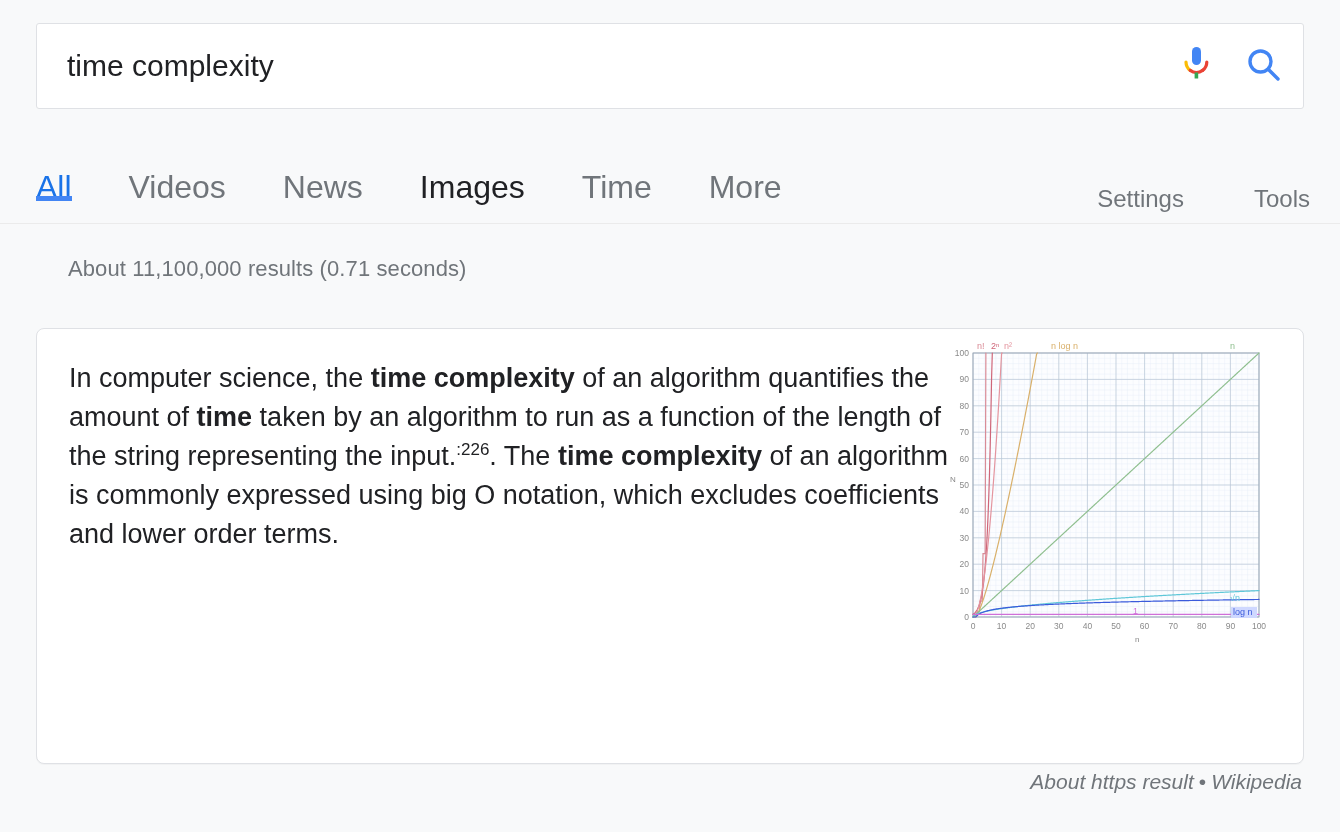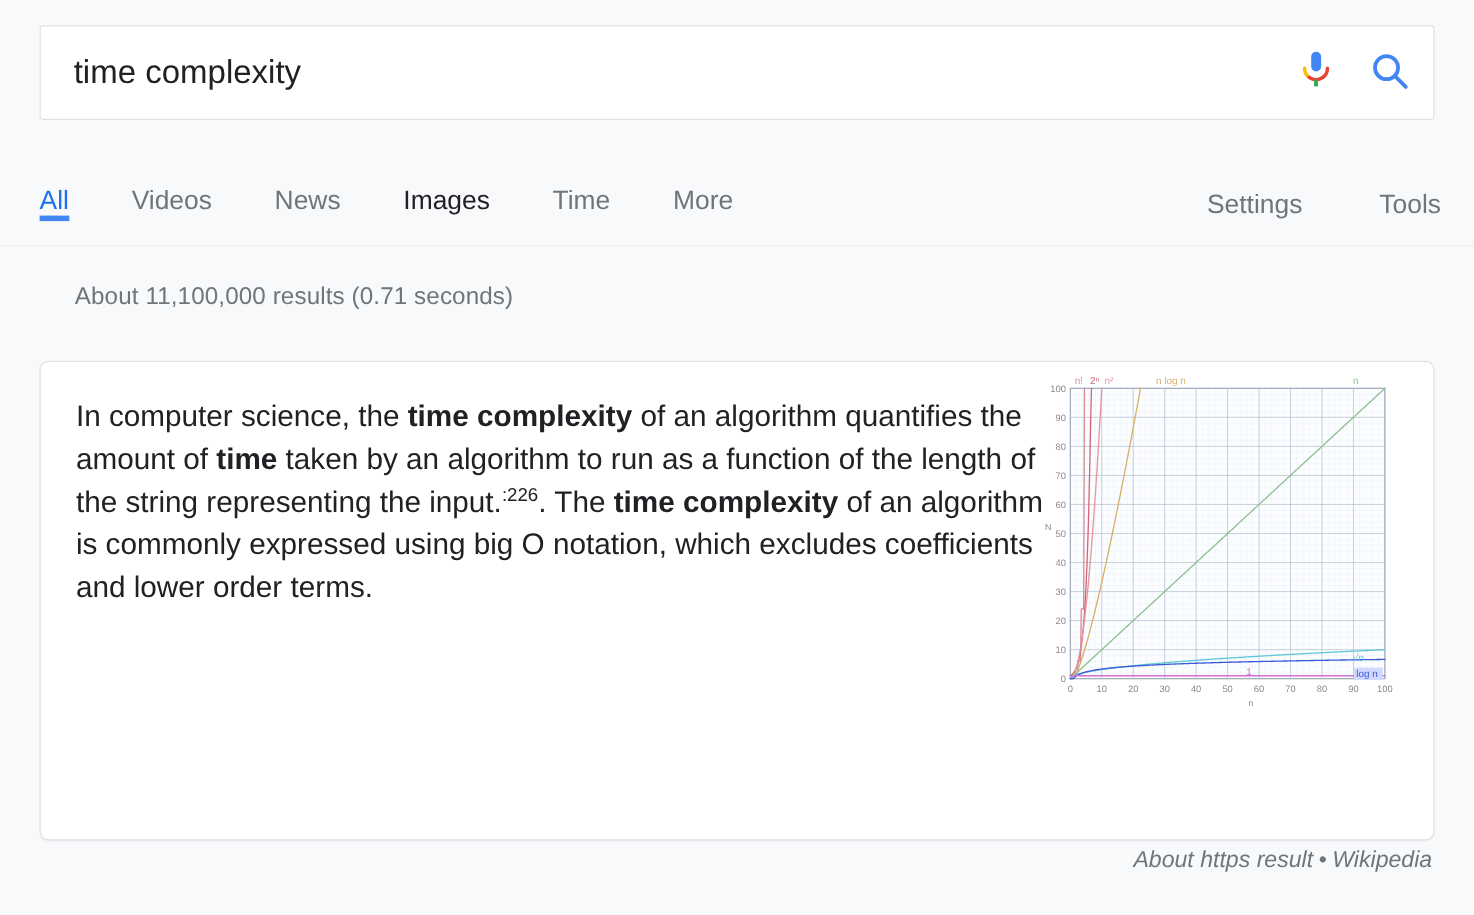--- a/index.html
+++ b/index.html
@@ -76,27 +76,27 @@
     position: absolute;
     left: 36px;
     top: 0;
     display: flex;
     height: 77px;
     align-items: flex-start;
   }
   .tabs-right {
     position: absolute;
     right: 30px;
-    top: 4px;
+    top: 16px;
     display: flex;
     height: 77px;
     align-items: flex-start;
   }
   .tab {
-    font-size: 24px;
+    font-size: 32px;
     color: #70757a;
     padding: 23px 0 0 0;
     margin-right: 57px;
     cursor: pointer;
     position: relative;
     height: 54px;
     box-sizing: border-box;
     white-space: nowrap;
   }
   .tab.active {

